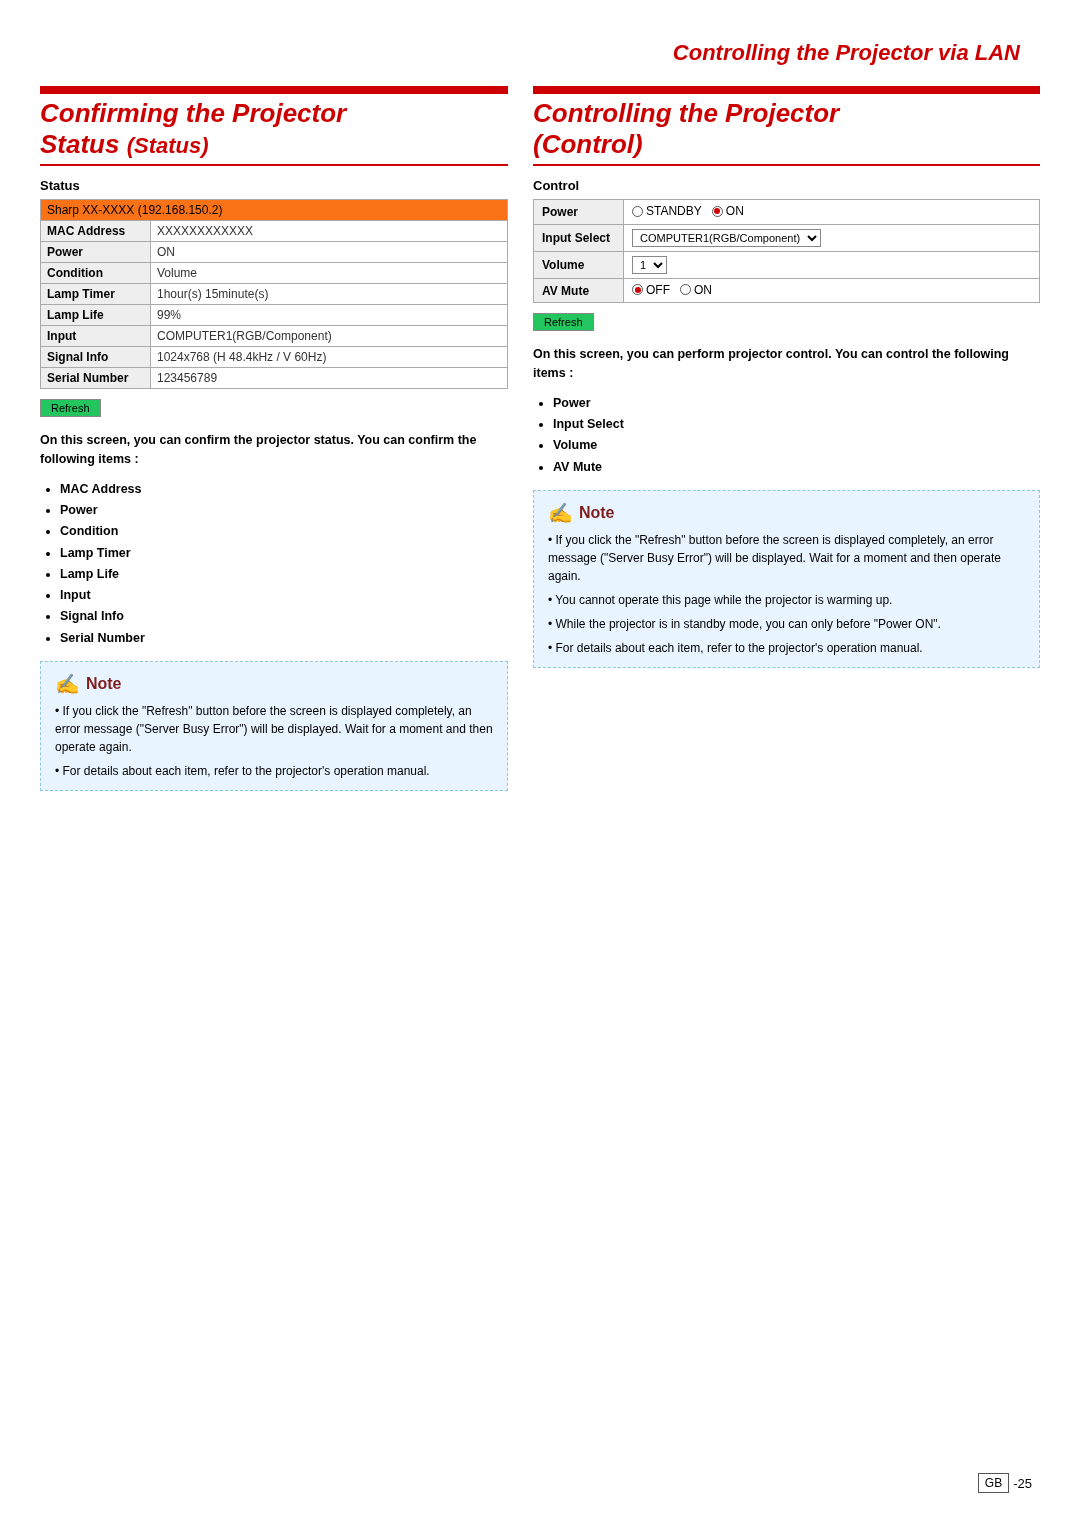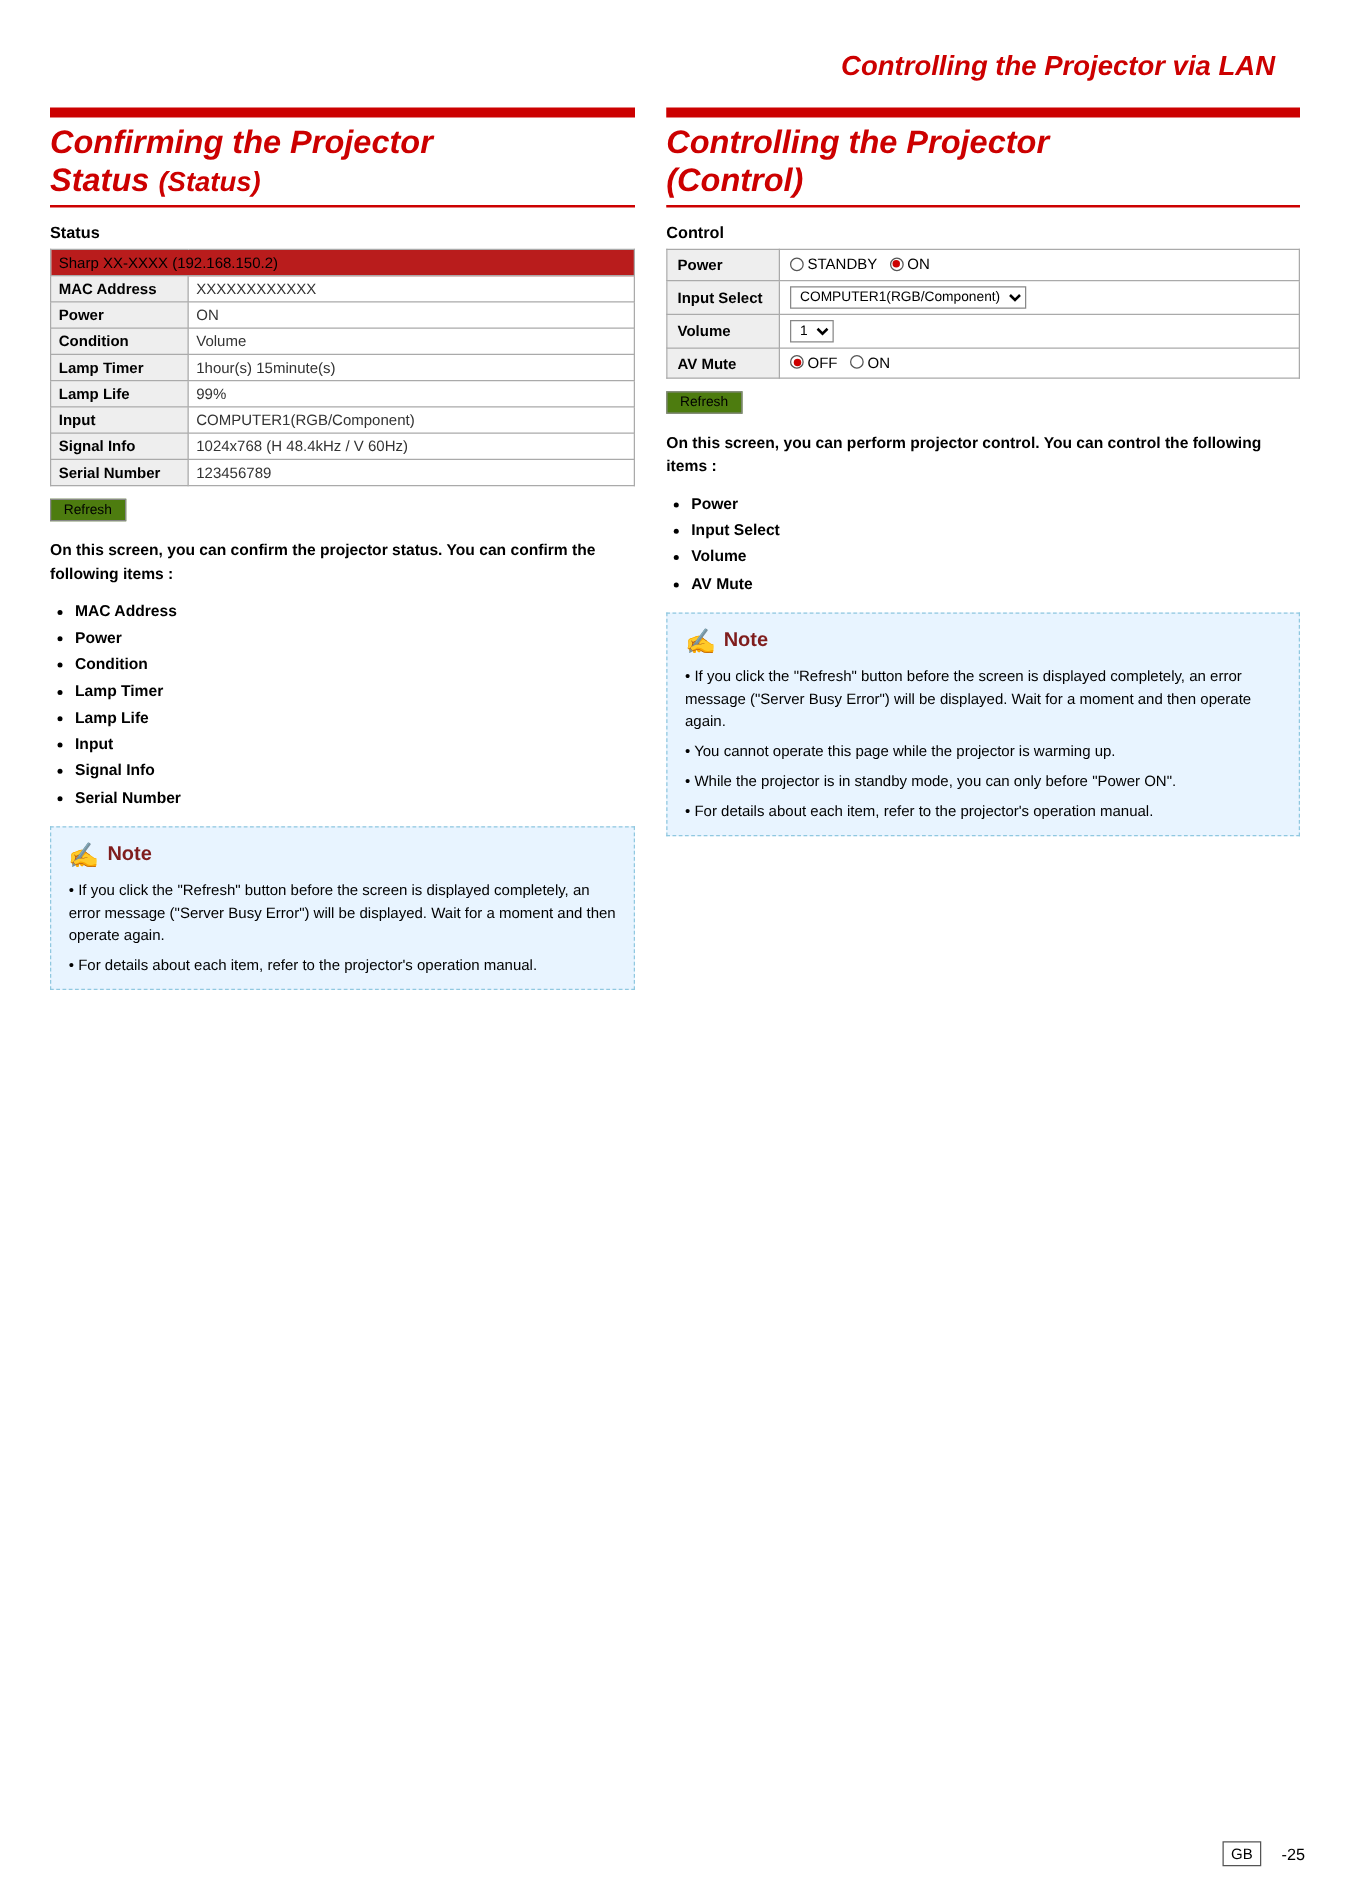--- a/index.html
+++ b/index.html
@@ -89,21 +89,21 @@
 
     
     .status-table {
       width: 100%;
       border-collapse: collapse;
       font-size: 12px;
       margin-bottom: 10px;
     }
 
     .table-header-row td {
-      background: #b91c1c;
+      background: #f97316;
       padding: 3px 6px;
       font-size: 12px;
       border: 1px solid #999;
     }
 
     .status-table tr td {
       border: 1px solid #aaa;
       padding: 3px 6px;
     }
 
@@ -113,21 +113,21 @@
       width: 110px;
     }
 
     .status-table .row-value {
       color: #333;
     }
 
     
     .refresh-btn {
       border: 1px solid #888;
-      background: #4d7c0f;
+      background: #22c55e;
       padding: 2px 10px;
       font-size: 11px;
       cursor: pointer;
       margin-bottom: 14px;
     }
 
     
     .body-text {
       font-size: 12.5px;
       margin-bottom: 10px;
@@ -245,25 +245,25 @@
       background: #fff;
       font-size: 11px;
       padding: 1px 3px;
       appearance: auto;
     }
 
     
     .page-number {
       position: absolute;
       bottom: 30px;
-      right: 36px;
+      right: 48px;
       font-size: 13px;
       display: flex;
       align-items: center;
-      gap: 16px;
+      gap: 4px;
     }
 
     .page-num-box {
       border: 1px solid #555;
       padding: 2px 6px;
       font-size: 12px;
     }
   </style>
 </head>
 <body>

